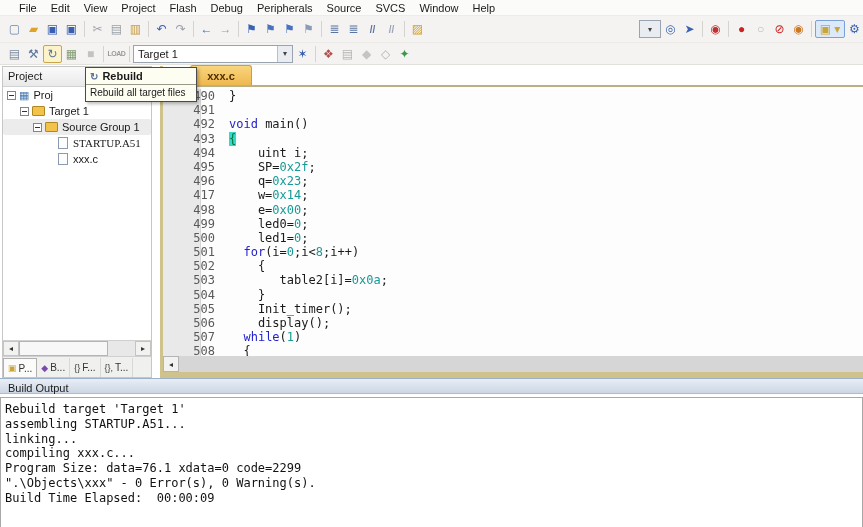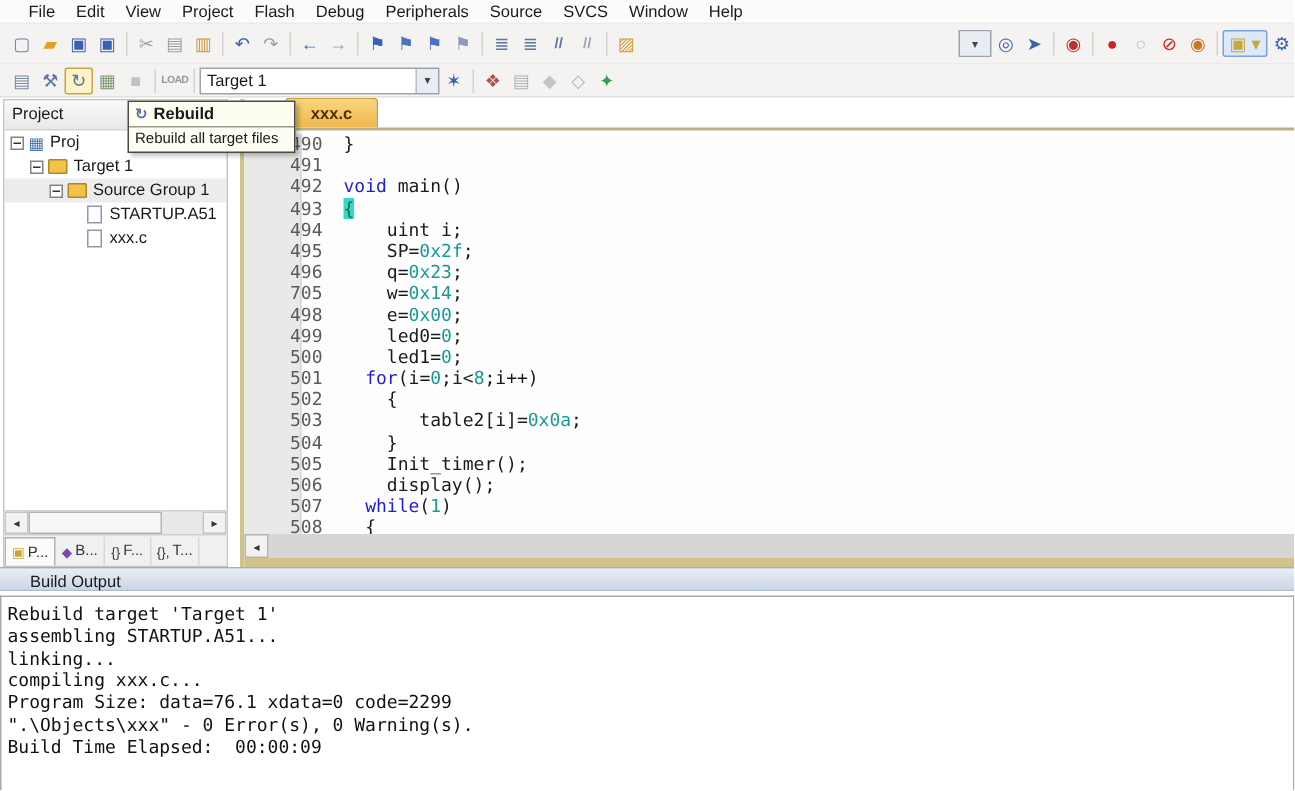--- a/index.html
+++ b/index.html
@@ -106,21 +106,21 @@
   }
   .ed-hscroll .sb-btn {
     width:16px; background:#f2f2f0; border:1px solid #b4b4b4; font-size:8px; color:#333;
     display:flex; align-items:center; justify-content:center; flex:0 0 auto;
   }
   .ed-bottom-border { position:absolute; left:3px; right:0; bottom:0; height:6px; background:#cfc28a; }
   
   .build-panel { position:absolute; left:0; top:378px; right:0; height:149px; background:#fff; }
   .build-hdr {
     height:16px; background:linear-gradient(#e9eef6,#ccd6e4); border-top:1px solid #9db0ca;
-    border-bottom:1px solid #aebccf; font-size:11px; padding:3px 20px; color:#1a1a1a;
+    border-bottom:1px solid #aebccf; font-size:11px; padding:3px 8px; color:#1a1a1a;
   }
   .build-body {
     position:absolute; top:19px; left:0; right:0; bottom:0; background:#fff;
     border:1px solid #a8a8a8; border-bottom:none; padding:4px 4px;
     font-family:"DejaVu Sans Mono","Liberation Mono",monospace; font-size:12px; line-height:14.8px;
     color:#111; white-space:pre;
   }
   
   .tooltip {
     position:absolute; left:85px; top:67px; width:112px; z-index:20;
@@ -227,21 +227,21 @@
         <div class="tree-row" style="padding-left: 17px;">
           <span class="expander"></span>
           <span class="ic-folder"></span>
           <span>Target 1</span>
         </div>
         <div class="tree-row hl" style="padding-left: 30px;">
           <span class="expander"></span>
           <span class="ic-folder"></span>
           <span>Source Group 1</span>
         </div>
-        <div class="tree-row" style="padding-left: 43px;">
+        <div class="tree-row" style="padding-left: 43px; font-family: Liberation Serif, serif;">
           <span style="width: 12px; flex: 0 0 auto;"></span>
           <span class="ic-file"></span>
           <span>STARTUP.A51</span>
         </div>
         <div class="tree-row" style="padding-left: 43px;">
           <span style="width: 12px; flex: 0 0 auto;"></span>
           <span class="ic-file"></span>
           <span>xxx.c</span>
         </div>
       </div>
@@ -279,21 +279,21 @@
     </div>
     <div class="code-area" id="code-area">
       <div class="gutter-bg"></div>
     <div class="cl"><span class="ln">490</span><span class="ct"><span>}</span></span></div>
         <div class="cl"><span class="ln">491</span><span class="ct"></span></div>
         <div class="cl"><span class="ln">492</span><span class="ct"><span class="k">void</span><span> main()</span></span></div>
         <div class="cl"><span class="ln">493</span><span class="ct"><span class="b">{</span></span></div>
         <div class="cl"><span class="ln">494</span><span class="ct"><span>    uint i;</span></span></div>
         <div class="cl"><span class="ln">495</span><span class="ct"><span>    SP=</span><span class="n">0x2f</span><span>;</span></span></div>
         <div class="cl"><span class="ln">496</span><span class="ct"><span>    q=</span><span class="n">0x23</span><span>;</span></span></div>
-        <div class="cl"><span class="ln">705</span><span class="ct"><span>    w=</span><span class="n">0x14</span><span>;</span></span></div>
+        <div class="cl"><span class="ln">417</span><span class="ct"><span>    w=</span><span class="n">0x14</span><span>;</span></span></div>
         <div class="cl"><span class="ln">498</span><span class="ct"><span>    e=</span><span class="n">0x00</span><span>;</span></span></div>
         <div class="cl"><span class="ln">499</span><span class="ct"><span>    led0=</span><span class="n">0</span><span>;</span></span></div>
         <div class="cl"><span class="ln">500</span><span class="ct"><span>    led1=</span><span class="n">0</span><span>;</span></span></div>
         <div class="cl"><span class="ln">501</span><span class="ct"><span>  </span><span class="k">for</span><span>(i=</span><span class="n">0</span><span>;i&lt;</span><span class="n">8</span><span>;i++)</span></span></div>
         <div class="cl"><span class="ln">502</span><span class="ct"><span>    {</span></span></div>
         <div class="cl"><span class="ln">503</span><span class="ct"><span>       table2[i]=</span><span class="n">0x0a</span><span>;</span></span></div>
         <div class="cl"><span class="ln">504</span><span class="ct"><span>    }</span></span></div>
         <div class="cl"><span class="ln">505</span><span class="ct"><span>    Init_timer();</span></span></div>
         <div class="cl"><span class="ln">506</span><span class="ct"><span>    display();</span></span></div>
         <div class="cl"><span class="ln">507</span><span class="ct"><span>  </span><span class="k">while</span><span>(</span><span class="n">1</span><span>)</span></span></div>

